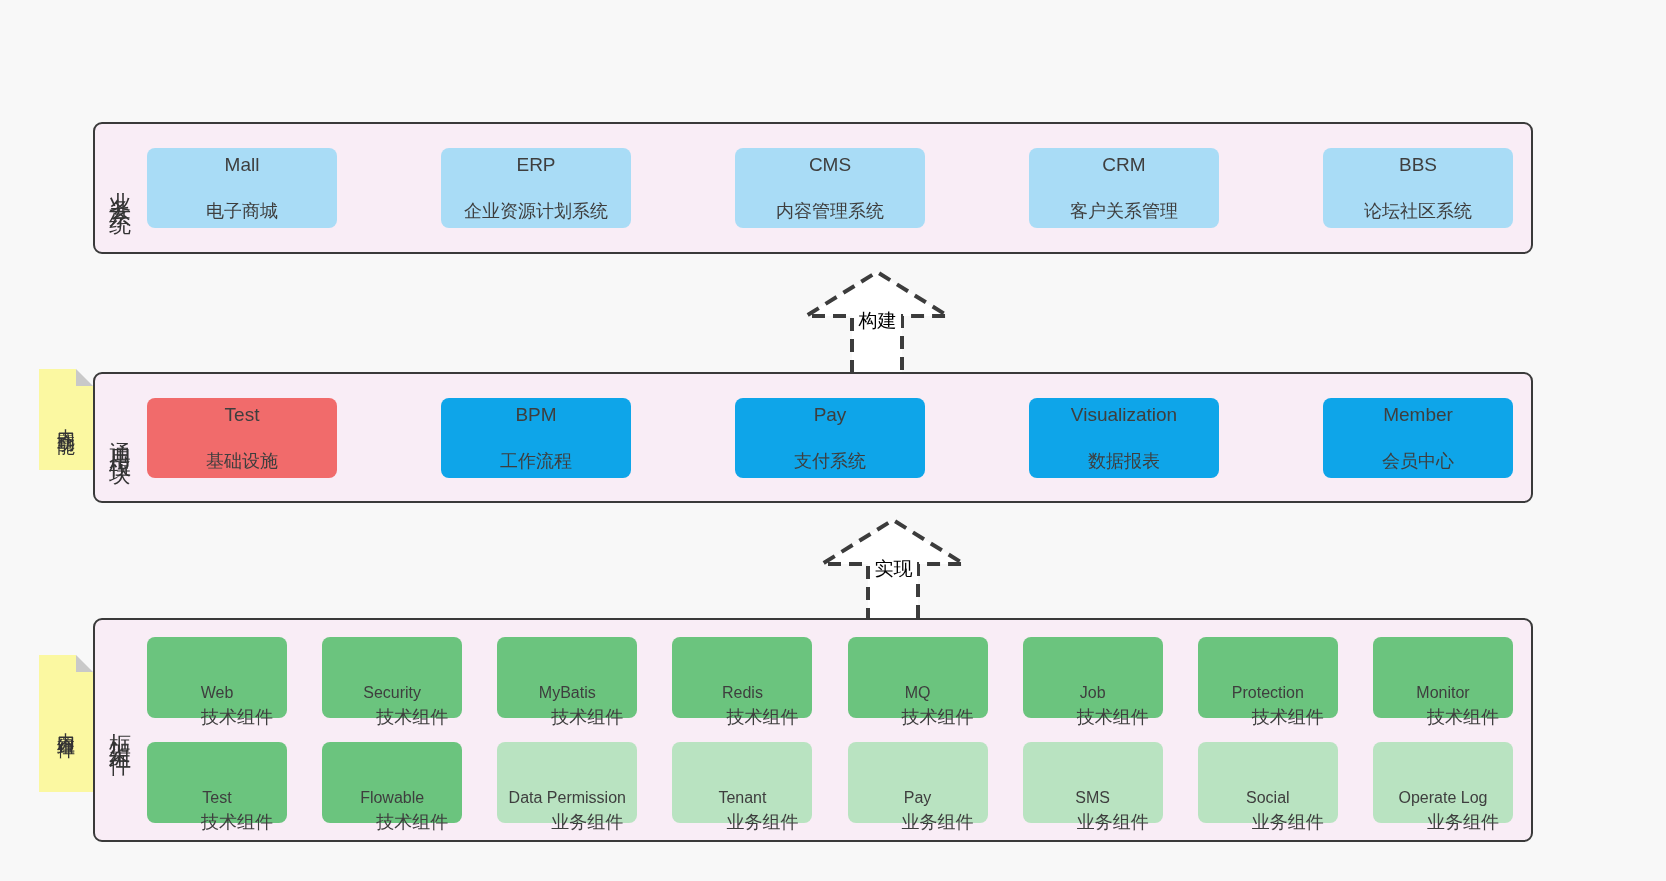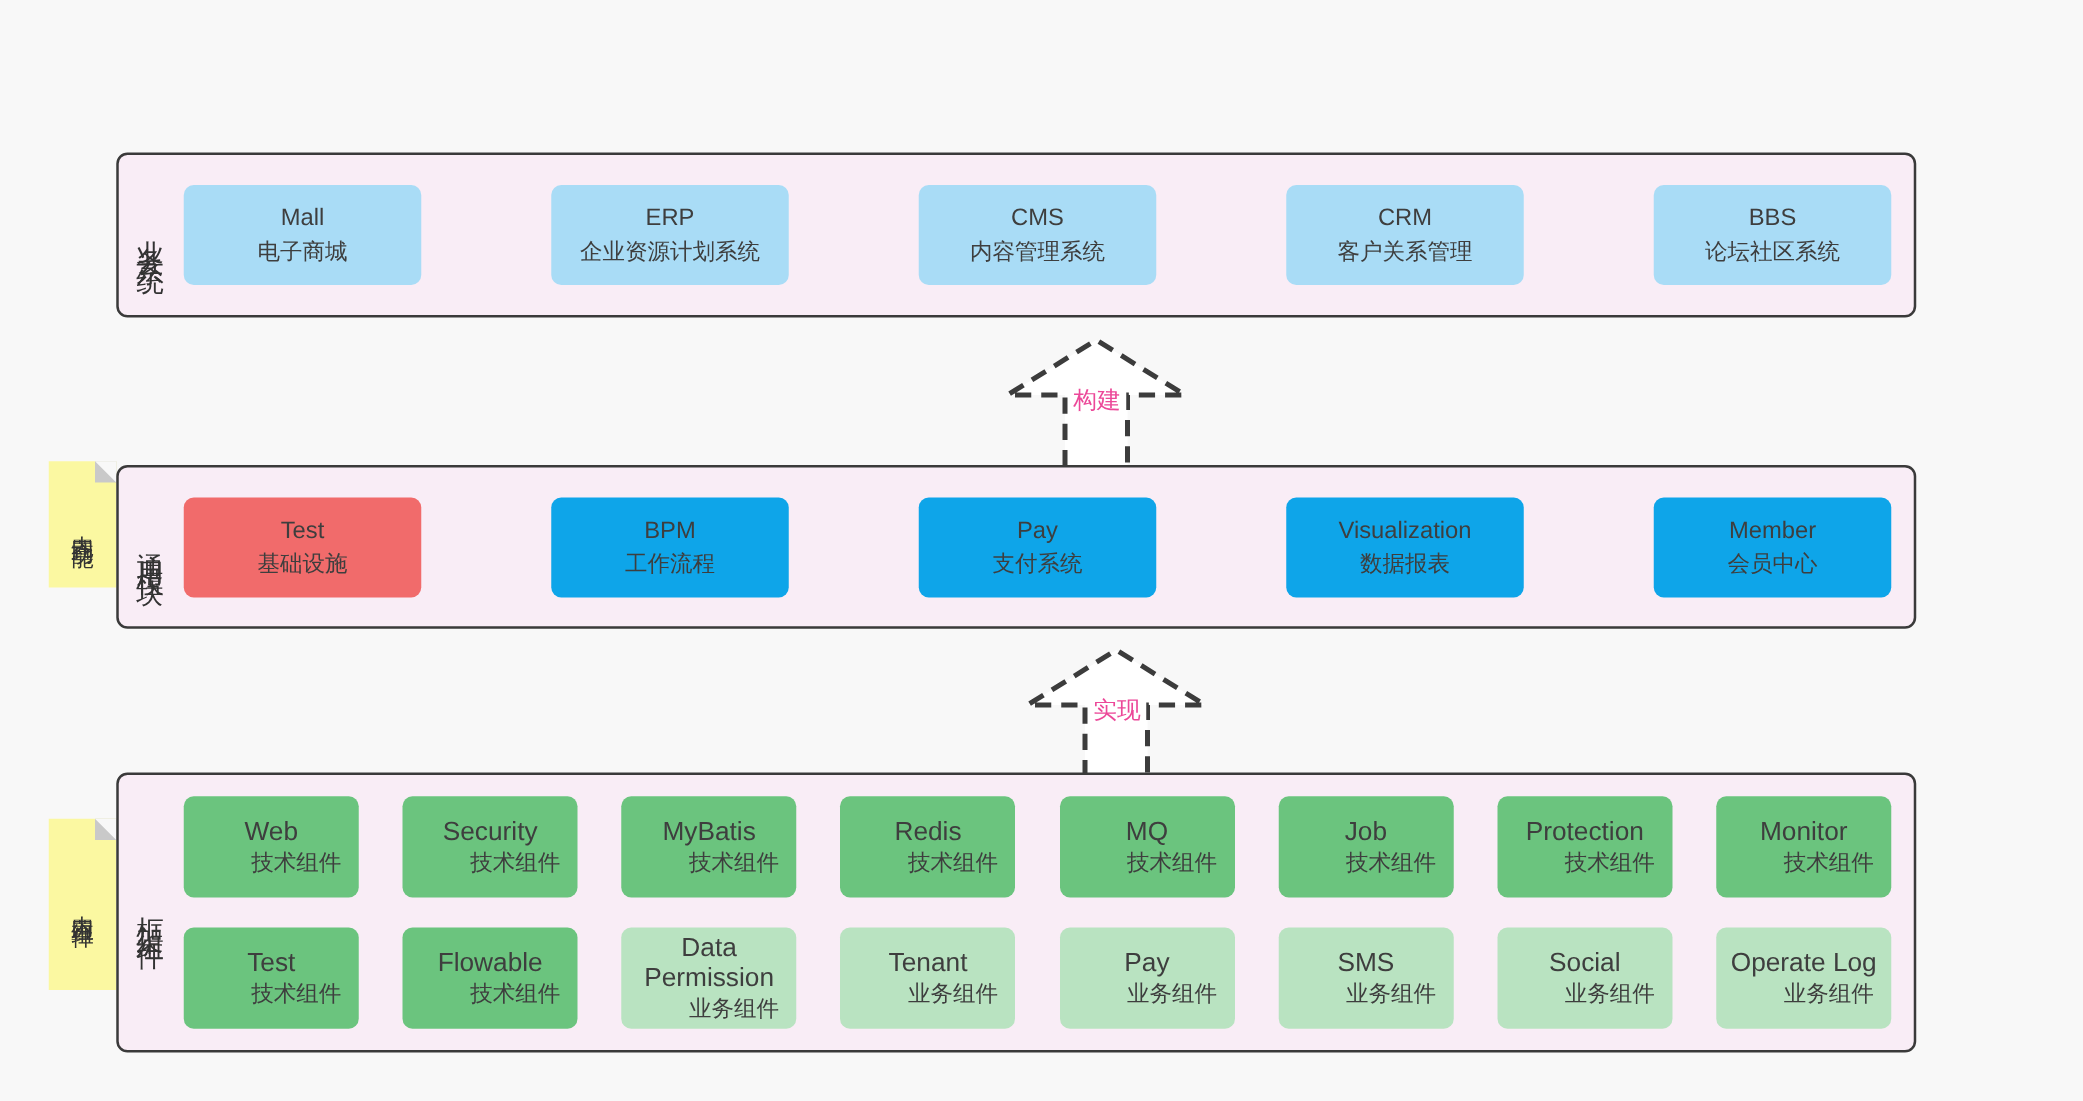--- a/index.html
+++ b/index.html
@@ -55,30 +55,30 @@
     justify-content:space-between;
     align-items:center;
   }
 
   
   .box {
     border-radius:8px;
     display:flex;
     flex-direction:column;
     align-items:center;
-    justify-content:center;
+    justify-content:space-between;
     text-align:center;
     padding:4px 6px;
     line-height:26px;
   }
   .box .box-name { font-size:19px; }
   .box .box-desc { font-size:18px; }
   .wide { width:190px; height:80px; }
   .narrow { width:140px; height:81px; line-height:24px; }
-  .narrow .box-name { font-size:21px; }
+  .narrow .box-name { font-size:16px;margin-top:40px; }
   .narrow .box-desc { font-size:18px;margin-left:40px; }
 
   .blue       { background:#a9dcf6; }
   .red        { background:#f16b6b; }
   .pink       { background:#0ea5e9; }
   .green      { background:#6bc47e; }
   .lightgreen { background:#b9e3c1; }
 
   
   .note {
@@ -112,21 +112,21 @@
   
   .arrow { position:absolute; width:175px; height:104px; z-index:1; }
   .arrow-1 { left:790px; top:269px; }
   .arrow-2 { left:806px; top:517px; }
   .arrow svg { position:absolute; inset:0; overflow:visible; }
   .arrow-label {
     position:absolute;
     left:50%; top:38px;
     transform:translateX(-50%);
     background:#ffffff;
-    color:#ec4899;
+    color:#000000;
     font-size:19px;
     line-height:28px;
     padding:0 4px;
     white-space:nowrap;
   }
 </style>
 </head>
 <body>
 
 <div class="stage">

